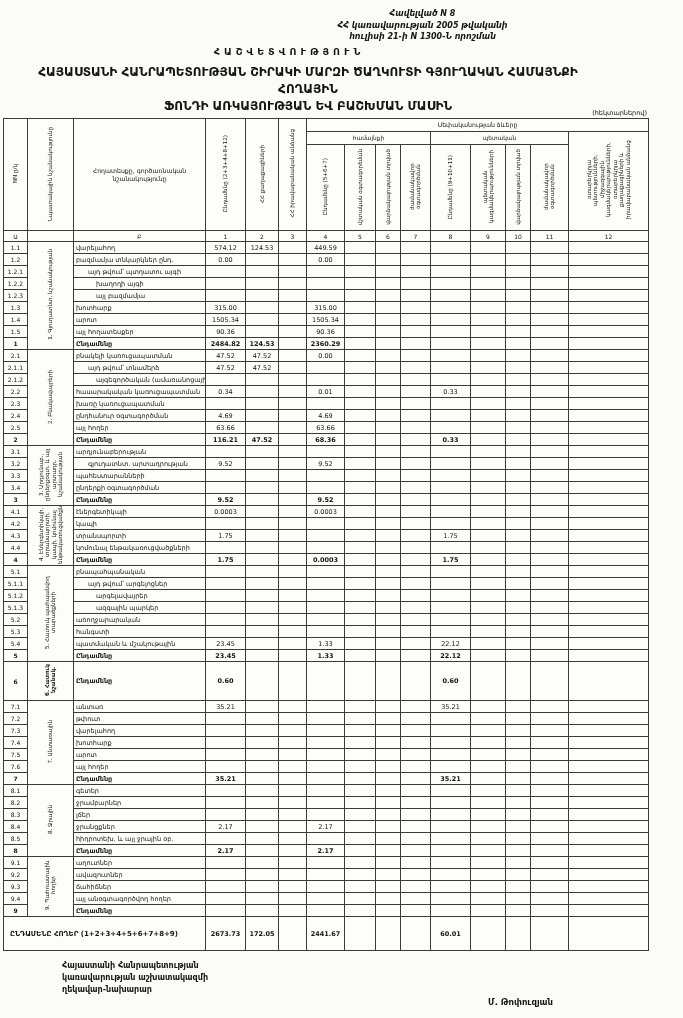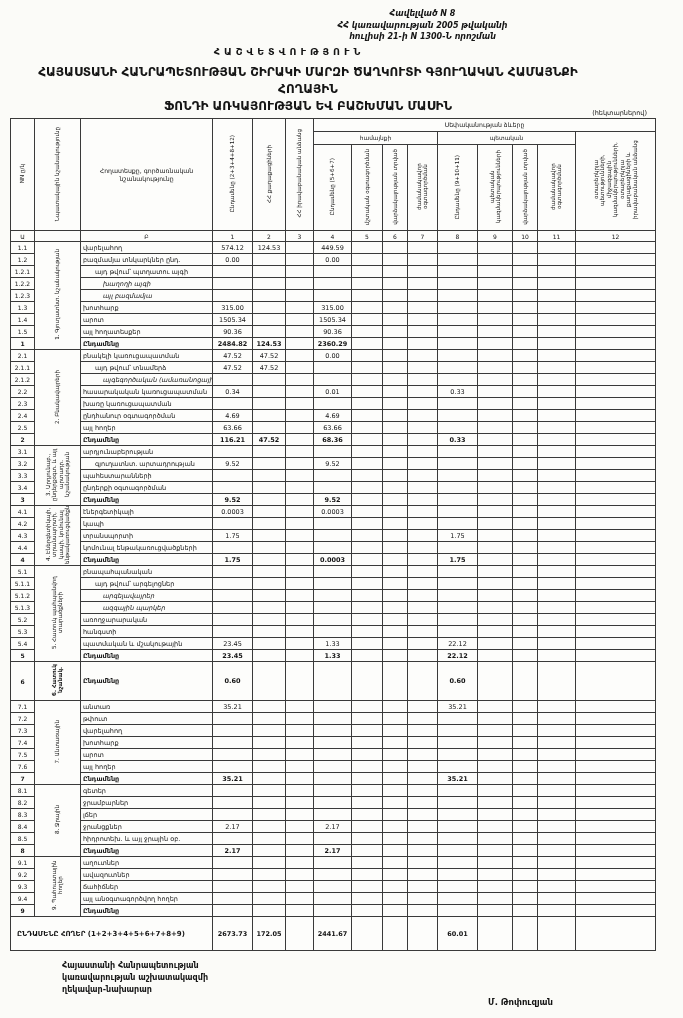--- a/index.html
+++ b/index.html
@@ -20,21 +20,21 @@
   }
   
   .titleblock { position:absolute; top:46px; left:0; width:578px; text-align:center; font-weight:bold; }
   .t-main { font-size:9.5px; letter-spacing:4px; margin-bottom:7px; }
   .t-sub  { font-size:12px; line-height:1.4;margin-left:38px; }
   .t-date { font-size:8px; margin-top:4px; }
   .units  { position:absolute; top:109px; right:36px; font-size:6.5px; }
 
   
   table.balance {
-    position:absolute; top:118px; left:10px;
+    position:absolute; top:118px; left:3px;
     border-collapse:collapse; table-layout:fixed; width:645px;
     background:#fdfdfb;
   }
   td, th {
     border:1px solid #3a3a3a;
     font-size:6.5px; font-weight:normal;
     text-align:center; vertical-align:middle;
     padding:0 1px; overflow:hidden;
   }
   col.w-num{width:24px} col.w-sec{width:46px} col.w-name{width:132px}
@@ -56,21 +56,21 @@
   }
   .hlab { max-height:82px; }
   th[rowspan="3"] .vtext { max-height:106px; }
   .digit { font-size:6px; height:11px; }
 
   tbody td { height:12px; }
   tbody td.name { text-align:left; padding-left:2px; font-size:6.5px; white-space:nowrap; }
   tbody td.num { font-size:6px; }
   tbody td.val { font-size:6.5px; }
   td.name.ind1 { padding-left:14px; }
-  td.name.ind2 { padding-left:22px;font-style:italic; }
+  td.name.ind2 { padding-left:22px; }
   tr.trow td { font-weight:bold; }
   tr.tall td { height:38px; }
   td.sec { padding:0; }
   .seclab { font-size:5.6px; max-height:100%; }
   tr.grand td { height:34px; font-weight:bold; }
   td.gname { text-align:left; padding-left:6px; font-size:7px; white-space:nowrap; }
 
   
   .signer {
     position:absolute; left:62px; top:960px;

